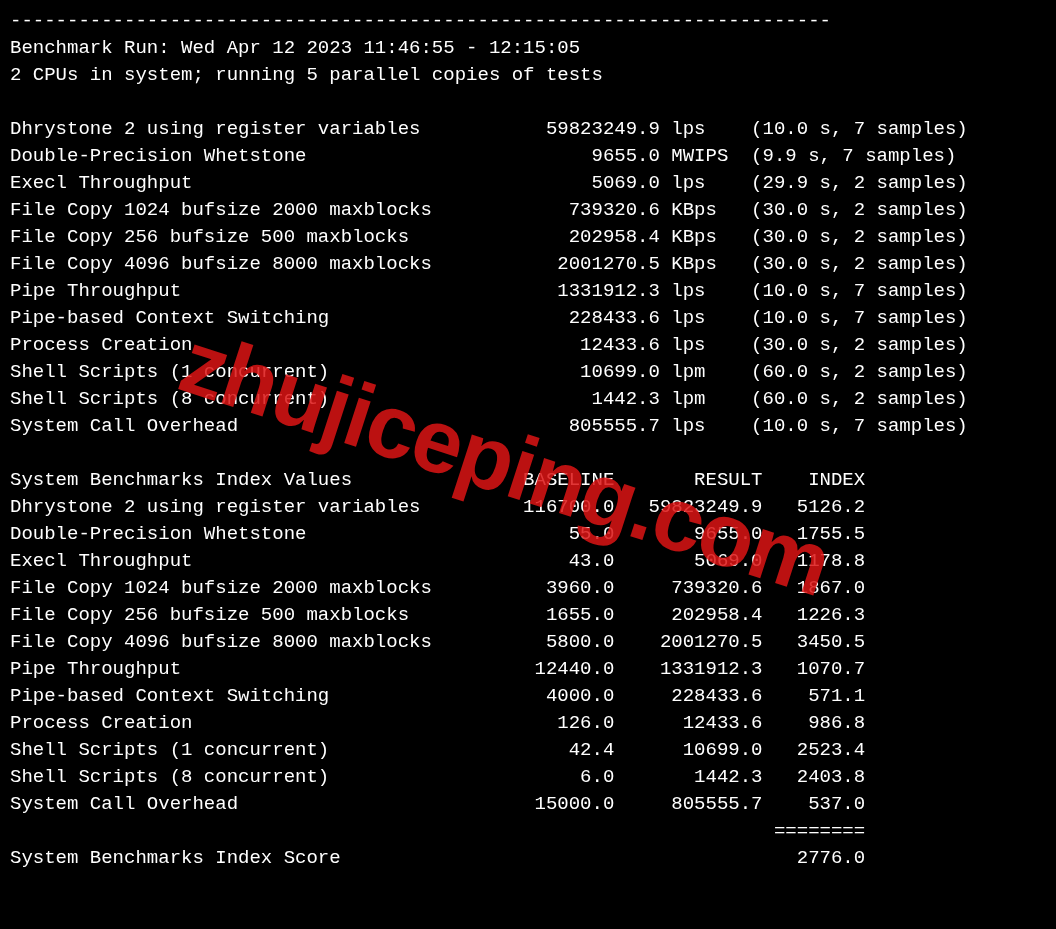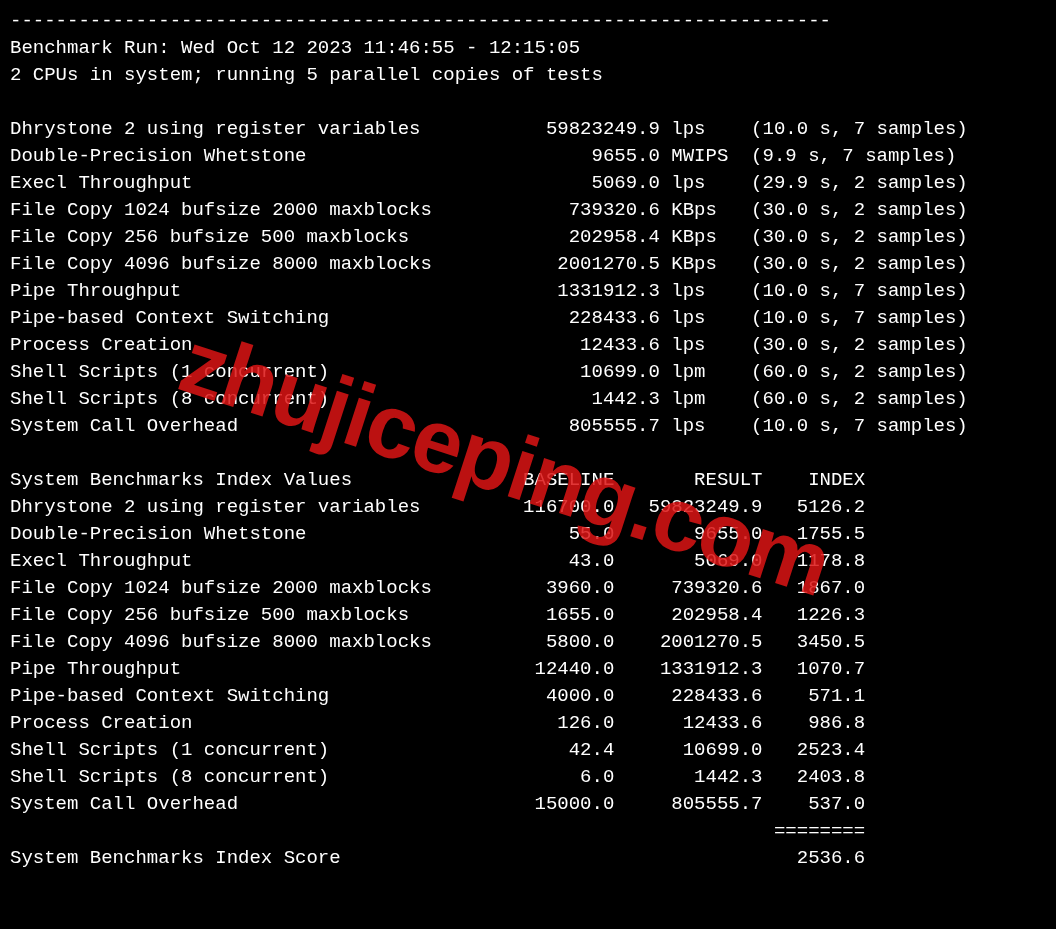--- a/index.html
+++ b/index.html
@@ -36,21 +36,21 @@
     z-index: 2;
     pointer-events: none;
     user-select: none;
     letter-spacing: -2px;
   }
 </style>
 </head>
 <body>
 
 <pre class="terminal"><span>------------------------------------------------------------------------</span>
-<span>Benchmark Run: Wed Oct 12 2023 11:46:55 - 12:15:05</span>
+<span>Benchmark Run: Wed Apr 12 2023 11:46:55 - 12:15:05</span>
 <span>2 CPUs in system; running 5 parallel copies of tests</span>
 
 <span id="results-block">Dhrystone 2 using register variables           59823249.9 lps    (10.0 s, 7 samples)
 Double-Precision Whetstone                         9655.0 MWIPS  (9.9 s, 7 samples)
 Execl Throughput                                   5069.0 lps    (29.9 s, 2 samples)
 File Copy 1024 bufsize 2000 maxblocks            739320.6 KBps   (30.0 s, 2 samples)
 File Copy 256 bufsize 500 maxblocks              202958.4 KBps   (30.0 s, 2 samples)
 File Copy 4096 bufsize 8000 maxblocks           2001270.5 KBps   (30.0 s, 2 samples)
 Pipe Throughput                                 1331912.3 lps    (10.0 s, 7 samples)
 Pipe-based Context Switching                     228433.6 lps    (10.0 s, 7 samples)
@@ -66,15 +66,15 @@
 File Copy 1024 bufsize 2000 maxblocks          3960.0     739320.6   1867.0
 File Copy 256 bufsize 500 maxblocks            1655.0     202958.4   1226.3
 File Copy 4096 bufsize 8000 maxblocks          5800.0    2001270.5   3450.5
 Pipe Throughput                               12440.0    1331912.3   1070.7
 Pipe-based Context Switching                   4000.0     228433.6    571.1
 Process Creation                                126.0      12433.6    986.8
 Shell Scripts (1 concurrent)                     42.4      10699.0   2523.4
 Shell Scripts (8 concurrent)                      6.0       1442.3   2403.8
 System Call Overhead                          15000.0     805555.7    537.0</span>
 <span>                                                                   ========</span>
-<span id="score-line">System Benchmarks Index Score                                        2536.6</span></pre>
+<span id="score-line">System Benchmarks Index Score                                        2776.0</span></pre>
 
 <div class="watermark">zhujiceping.com</div>
 
 </body></html>

